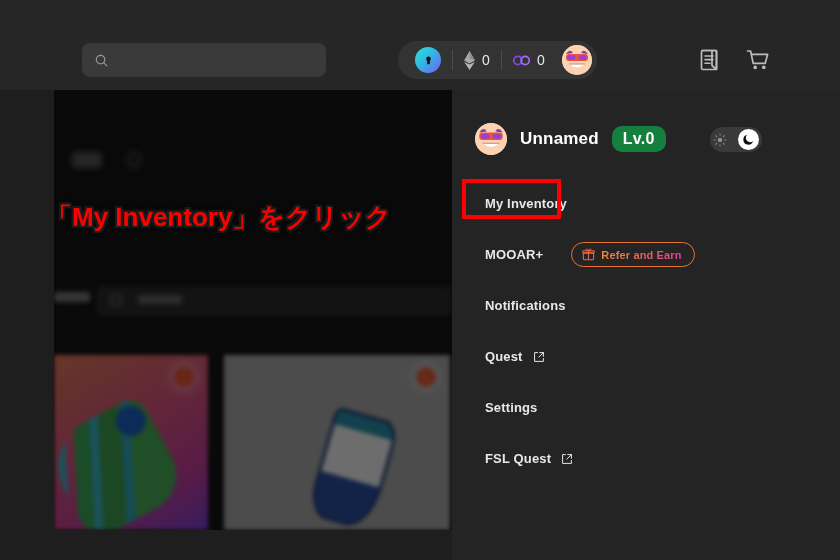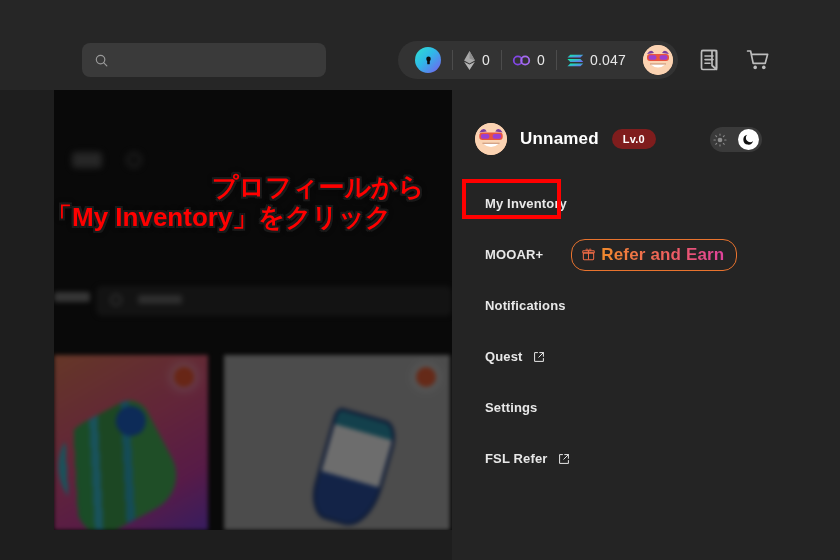--- a/index.html
+++ b/index.html
@@ -260,23 +260,23 @@
     position: relative;
     flex: none;
   }
   .profile-name {
     color: #ffffff;
     font-size: 17px;
     font-weight: 700;
     letter-spacing: .2px;
   }
   .lv-badge {
-    background: #7f1d1d;
+    background: #15803d;
     color: #ffffff;
-    font-size: 11px;
+    font-size: 16px;
     font-weight: 700;
     border-radius: 10px;
     padding: 4px 11px;
     letter-spacing: .2px;
   }
 
   .theme-toggle {
     position: absolute;
     left: 258px; top: 37px;
     width: 52px; height: 25px;
@@ -317,21 +317,21 @@
   .refer-pill {
     display: inline-flex;
     align-items: center;
     gap: 6px;
     border: 1px solid #e8732e;
     border-radius: 14px;
     padding: 5px 12px 5px 10px;
     margin-left: 18px;
   }
   .refer-text {
-    font-size: 17px;
+    font-size: 11px;
     font-weight: 700;
     background: linear-gradient(90deg, #f08a2c 0%, #ef5f5f 55%, #e0429c 100%);
     -webkit-background-clip: text;
     background-clip: text;
     color: transparent;
     white-space: nowrap;
   }
 
   
   .anno-box {
@@ -424,34 +424,20 @@
       </div>
 
       <div class="wallet-item">
         <svg width="19" height="15" viewBox="0 0 26 18" fill="none">
           <circle cx="8" cy="9" r="5.6" stroke="#8247e5" stroke-width="2.4"></circle>
           <circle cx="18" cy="9" r="5.6" stroke="#a56bf0" stroke-width="2.4"></circle>
         </svg>
         <span class="wallet-val">0</span>
       </div>
 
-      <div class="wallet-item">
-        <svg width="17" height="15" viewBox="0 0 22 18">
-          <defs>
-            <linearGradient id="solg" x1="0" y1="0" x2="1" y2="1">
-              <stop offset="0%" stop-color="#00ffa3"></stop>
-              <stop offset="100%" stop-color="#7b5cff"></stop>
-            </linearGradient>
-          </defs>
-          <path d="M4.2 1.4 H21 L17.4 5 H0.6 Z" fill="url(#solg)"></path>
-          <path d="M0.6 7.2 H17.4 L21 10.8 H4.2 Z" fill="url(#solg)"></path>
-          <path d="M4.2 13 H21 L17.4 16.6 H0.6 Z" fill="url(#solg)"></path>
-        </svg>
-        <span class="wallet-val">0.047</span>
-      </div>
 
       <div class="avatar">
         <svg width="30" height="30" viewBox="0 0 30 30">
           <circle cx="15" cy="15" r="15" fill="#fbd3b2"></circle>
           <path d="M4 9 Q8 3 11 8 Z" fill="#7b3fa0"></path>
           <path d="M26 9 Q22 3 19 8 Z" fill="#7b3fa0"></path>
           <rect x="4" y="9" width="22" height="7" rx="3" fill="#e8533f"></rect>
           <rect x="5.5" y="10.2" width="8" height="4.6" rx="2" fill="#9b3fd0"></rect>
           <rect x="16.5" y="10.2" width="8" height="4.6" rx="2" fill="#9b3fd0"></rect>
           <path d="M7 19 Q15 26 23 19 Z" fill="#ffffff"></path>
@@ -547,28 +533,27 @@
           <line x1="20.8" y1="3.2" x2="11.6" y2="12.4" stroke="#e8e8e8" stroke-width="2" stroke-linecap="round"></line>
         </svg>
       </div>
 
       <div class="menu-item">
         <span class="label">Settings</span>
       </div>
 
 
       <div class="menu-item">
-        <span class="label">FSL Refer</span>
+        <span class="label">FSL Quest</span>
         <svg width="12" height="12" viewBox="0 0 24 24" fill="none">
           <path d="M9 3.2 H3.2 V20.8 H20.8 V15" stroke="#e8e8e8" stroke-width="2" stroke-linecap="round" stroke-linejoin="round"></path>
           <path d="M13.4 3.2 H20.8 V10.6" stroke="#e8e8e8" stroke-width="2" stroke-linecap="round" stroke-linejoin="round"></path>
           <line x1="20.8" y1="3.2" x2="11.6" y2="12.4" stroke="#e8e8e8" stroke-width="2" stroke-linecap="round"></line>
         </svg>
       </div>
 
     </div>
   </div>
 
   <div class="anno-box"></div>
-  <div class="anno-text l1">プロフィールから</div>
   <div class="anno-text l2">「My Inventory」をクリック</div>
 
 </div>
 
 </body></html>

